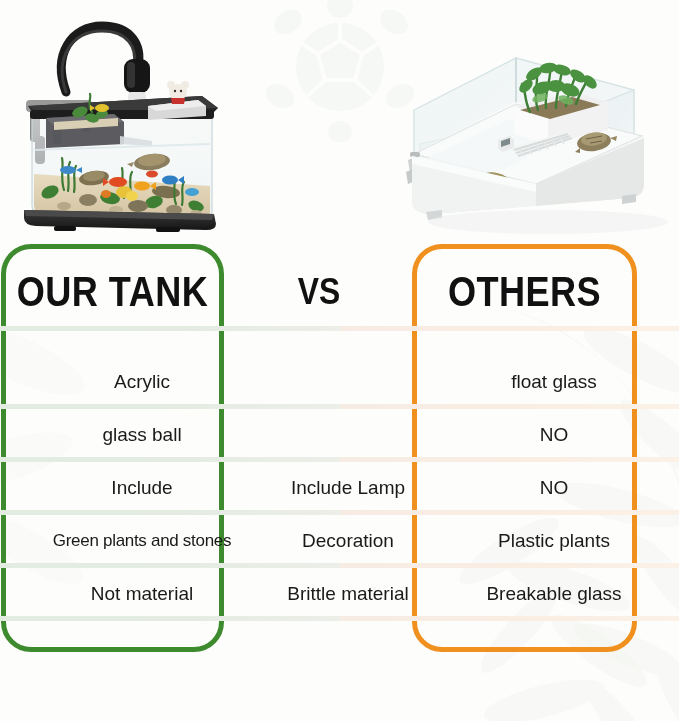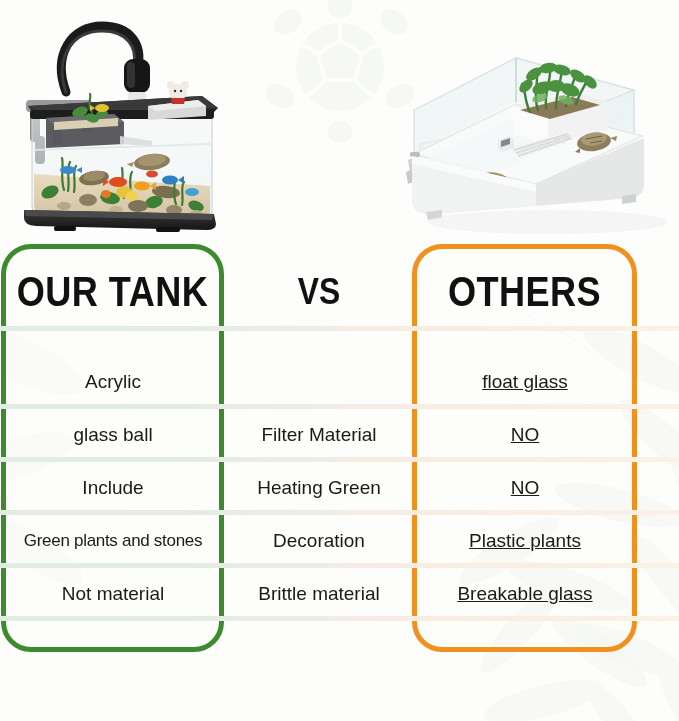--- a/index.html
+++ b/index.html
@@ -45,24 +45,24 @@
   #hdr-our{left:0px;width:225px;text-align:center;font-size:42px;letter-spacing:.5px;
        transform-origin:center;}
   #hdr-vs{left:228px;width:182px;text-align:center;font-size:37px;}
   #hdr-others{left:412px;width:225px;text-align:center;font-size:42px;letter-spacing:.5px;}
 
   
   .cellrow{position:absolute;left:0;width:679px;height:52px;}
   .cell{position:absolute;top:0;height:52px;line-height:52px;
         color:#1a1a1a;white-space:nowrap;overflow:hidden;
         font-size:19px;text-align:center;
-        font-family:"Liberation Sans Narrow","Liberation Sans",sans-serif;}
+        font-family:"Liberation Sans Narrow","Liberation Sans",sans-serif;padding-left:29px;}
   .cell.c-left  {left:0px;  width:226px;}
   .cell.c-mid   {left:228px;width:182px;}
-  .cell.c-right {left:412px;width:226px;text-decoration:underline;}
+  .cell.c-right {left:412px;width:226px;}
   .cell.tight{font-size:17px;letter-spacing:-.3px;}
 </style>
 </head>
 <body>
 
 <svg class="wm" id="wm-turtle" viewBox="0 0 185 150">
   <g fill="#f2f5f1">
     <ellipse cx="92" cy="75" rx="46" ry="48"></ellipse>
     <ellipse cx="92" cy="14" rx="13" ry="12"></ellipse>
     <ellipse cx="92" cy="140" rx="12" ry="11"></ellipse>
@@ -359,31 +359,30 @@
     <div class="cell c-left">Acrylic</div>
     <div class="cell c-right">float glass</div>
   </div>
   <div class="divider" style="top:160px">
     <div class="dl"></div>
       <div class="dr"></div>
   </div>
 
   <div class="cellrow" style="top:165px">
     <div class="cell c-left">glass ball</div>
-    <div class="cell c-mid">Filter Material</div>
     <div class="cell c-right">NO</div>
   </div>
   <div class="divider" style="top:213px">
     <div class="dl"></div>
       <div class="dr"></div>
   </div>
 
   <div class="cellrow" style="top:218px">
     <div class="cell c-left">Include</div>
-    <div class="cell c-mid">Heating Green</div>
+    <div class="cell c-mid">Include Lamp</div>
     <div class="cell c-right">NO</div>
   </div>
   <div class="divider" style="top:266px">
     <div class="dl"></div>
       <div class="dr"></div>
   </div>
 
   <div class="cellrow" style="top:271px">
     <div class="cell c-mid">Decoration</div>
     <div class="cell c-left tight">Green plants and stones</div>

